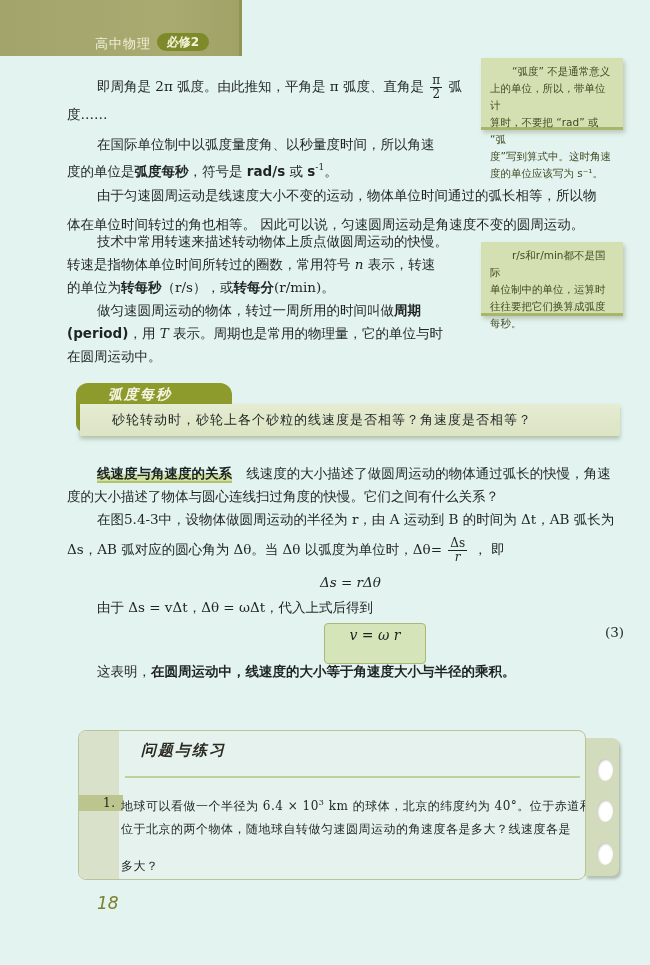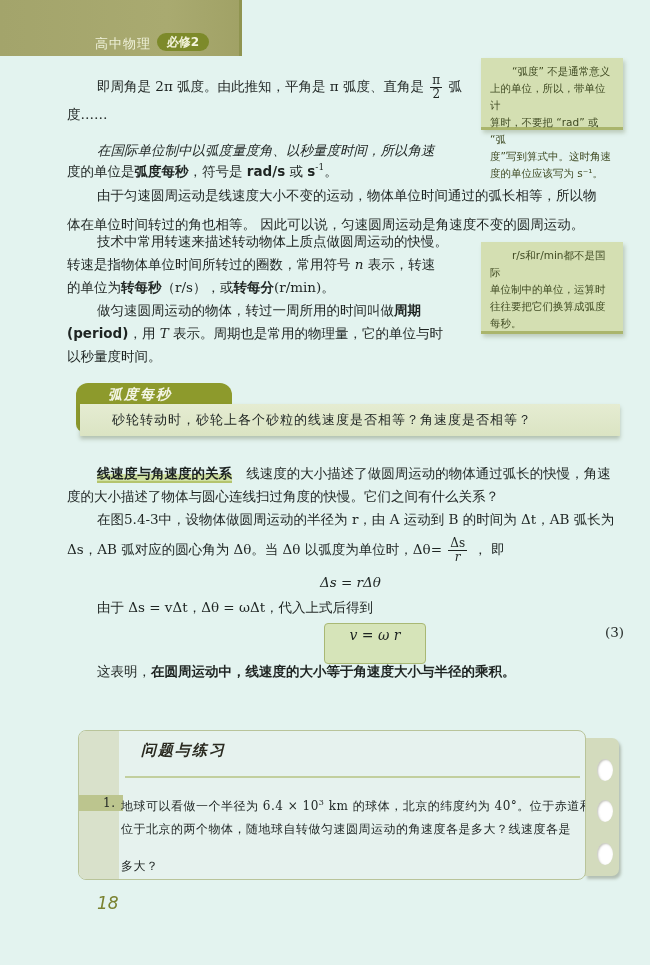--- a/index.html
+++ b/index.html
@@ -129,21 +129,21 @@
 <div class="para" style="left:97px; top:74px;">
   <span>即周角是 2π 弧度。由此推知，平角是 π 弧度、直角是</span>
   <span class="frac">
     <span class="num">π</span>
     <span class="den">2</span>
   </span>
   <span>弧</span>
 </div>
 <div class="para" style="left:67px; top:103px;">度……</div>
 
-<div class="para" style="left:97px; top:139px;font-style:italic;">在国际单位制中以弧度量度角、以秒量度时间，所以角速</div>
+<div class="para" style="left:97px; top:133px;">在国际单位制中以弧度量度角、以秒量度时间，所以角速</div>
 <div class="para" style="left:67px; top:156px;">
   <span>度的单位是</span><b>弧度每秒</b><span>，符号是</span>
   <b>rad/s</b>
   <span>或</span>
   <b>s</b><sup style="font-size:9px;">-1</sup><span>。</span>
 </div>
 
 <div class="side-note" style="top:58px; height:72px;">
   <div><span class="indent"></span><span>“弧度” 不是通常意义</span></div>
   <div>上的单位，所以，带单位计</div>
@@ -158,36 +158,36 @@
 <div class="para" style="left:97px; top:230px;">技术中常用转速来描述转动物体上质点做圆周运动的快慢。</div>
 <div class="para" style="left:67px; top:253px;">
   <span>转速是指物体单位时间所转过的圈数，常用符号</span>
   <i>n</i>
   <span>表示，转速</span>
 </div>
 <div class="para" style="left:67px; top:276px;">
   <span>的单位为</span><b>转每秒</b><span>（r/s），或</span><b>转每分</b><span>(r/min)。</span>
 </div>
 
-<div class="side-note" style="top:242px; height:92px;">
+<div class="side-note" style="top:242px; height:74px;">
   <div><span class="indent"></span><span>r/s和r/min都不是国际</span></div>
   <div>单位制中的单位，运算时</div>
   <div>往往要把它们换算成弧度</div>
   <div>每秒。</div>
 </div>
 
 <div class="para" style="left:97px; top:299px;">
   <span>做匀速圆周运动的物体，转过一周所用的时间叫做</span><b>周期</b>
 </div>
 <div class="para" style="left:67px; top:322px;">
   <b>(period)</b><span>，用</span>
   <i>T</i>
   <span>表示。周期也是常用的物理量，它的单位与时</span>
 </div>
-<div class="para" style="left:67px; top:345px;">以秒量度时间。</div>
+<div class="para" style="left:67px; top:345px;">在圆周运动中。</div>
 
 <div class="discuss-tab"></div>
 <div class="discuss-tab-label">弧度每秒</div>
 <div class="discuss-left-strip"></div>
 <div class="discuss-box"></div>
 <div class="discuss-text">砂轮转动时，砂轮上各个砂粒的线速度是否相等？角速度是否相等？</div>
 
 <div class="para" style="left:97px; top:462px;">
   <span class="b highlight-term">线速度与角速度的关系</span>
   <span style="margin-left:10px;">线速度的大小描述了做圆周运动的物体通过弧长的快慢，角速</span>

